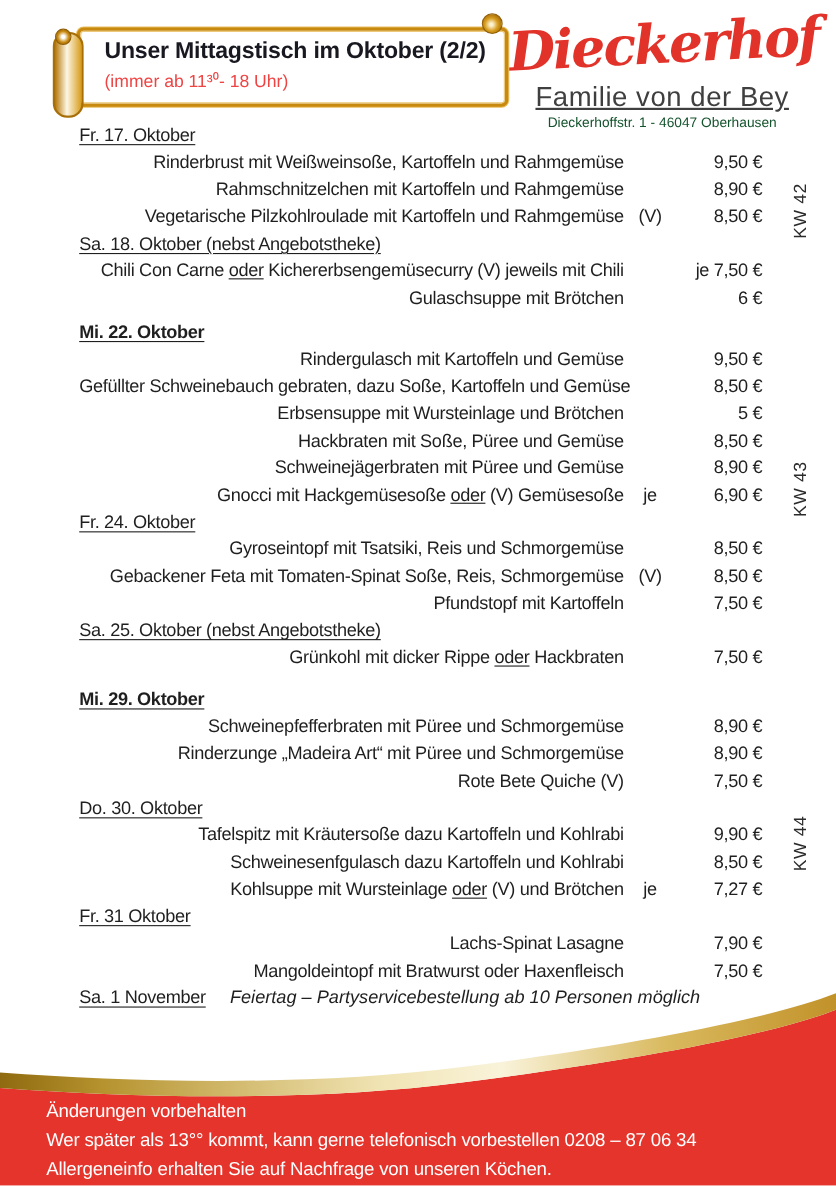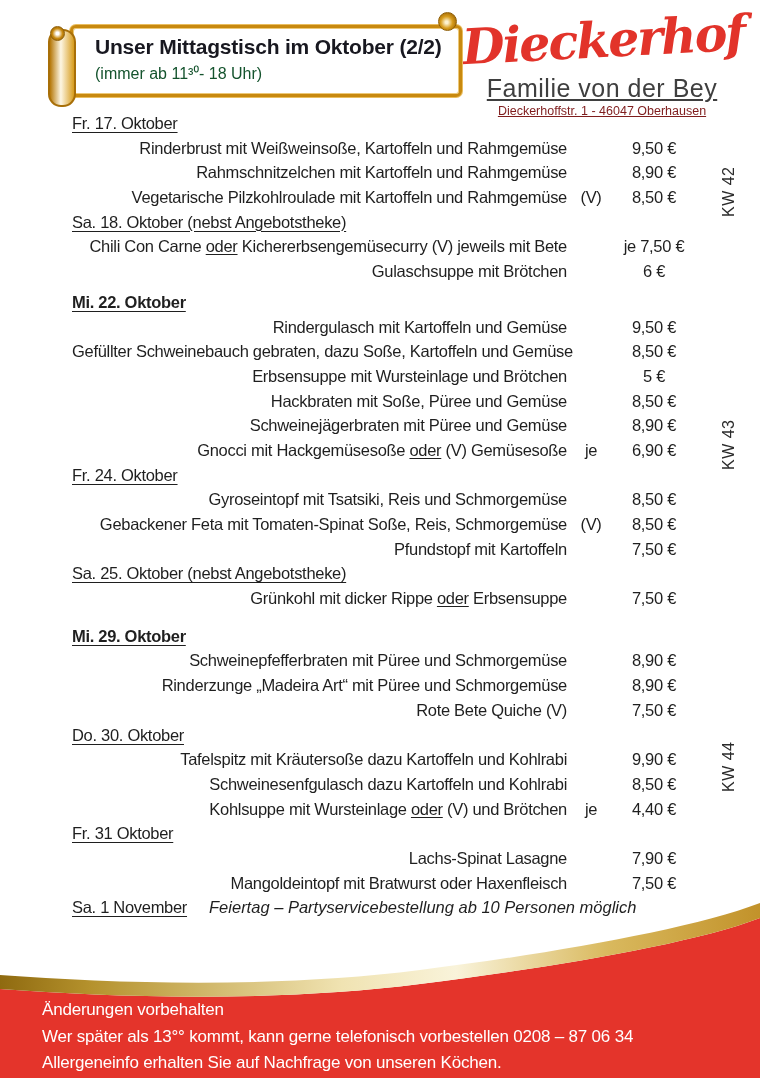--- a/index.html
+++ b/index.html
@@ -14,21 +14,21 @@
     position:absolute;left:70px;top:25px;width:386px;height:66px;
     background:#fff;border:3px solid #c8890f;border-radius:6px;
     box-shadow:inset 0 0 0 1px #ecc878, 0 0 0 1px #e9bd5f;
     z-index:2;
   }
   .scroll-box .title{
     margin:7px 0 0 22px;font-size:21px;font-weight:bold;color:#181820;
     letter-spacing:-0.2px;white-space:nowrap;
   }
   .scroll-box .subtitle{
-    margin:3px 0 0 22px;font-size:16px;color:#14532d;white-space:nowrap;
+    margin:3px 0 0 22px;font-size:16px;color:#ef4444;white-space:nowrap;
   }
   .roll{
     position:absolute;left:48px;top:29px;width:24px;height:74px;
     background:linear-gradient(90deg,#b57708 0%,#fdf6e3 45%,#d79c1d 100%);
     border:2px solid #a86f08;border-radius:13px;z-index:3;
   }
   .roll::before{
     content:'';position:absolute;top:-5px;left:0px;width:13px;height:13px;border-radius:50%;
     background:radial-gradient(circle at 50% 50%, #ffffff 15%, #c8890f 55%, #8f5e06 90%);
     border:1px solid #8f5e06;
@@ -42,34 +42,34 @@
   .logo{position:absolute;left:462px;top:8px;width:280px;text-align:center;z-index:1;}
   .logo .brand{
     font-family:"DejaVu Serif", serif;font-style:italic;font-weight:bold;
     font-size:49px;color:#e2332a;letter-spacing:-2px;line-height:64px;
     transform:rotate(-3deg);display:inline-block;white-space:nowrap;
   }
   .logo .family{
     font-size:25px;color:#3f3f3f;letter-spacing:0.5px;line-height:28px;margin-top:2px;white-space:nowrap;text-decoration:underline;
   }
   .logo .address{
-    font-size:12.5px;color:#7f1d1d;line-height:16px;margin-top:1px;white-space:nowrap;text-decoration:underline;
+    font-size:12.5px;color:#14532d;line-height:16px;margin-top:1px;white-space:nowrap;
   }
   
   #menu{position:absolute;left:72px;top:111px;width:621px;font-size:16.5px;letter-spacing:-0.3px;}
   .week{position:relative;}
   .week + .week{margin-top:6px;}
   .week:nth-child(3){margin-top:13px;}
   .row{display:flex;height:24.7px;line-height:24.7px;align-items:baseline;}
   .day-label{text-decoration:underline;text-underline-offset:3px;text-decoration-thickness:1px;white-space:nowrap;}
   .day-label.bold{font-weight:bold;}
   .name{flex:1 1 auto;min-width:0;white-space:nowrap;overflow:visible;text-align:right;}
   .name .u{text-decoration:underline;text-underline-offset:2px;}
   .marker{flex:0 0 48px;text-align:center;white-space:nowrap;}
-  .price{flex:0 0 78px;text-align:center;white-space:nowrap;}
+  .price{flex:0 0 78px;text-align:right;white-space:nowrap;}
   .note{font-style:italic;margin-left:22px;white-space:nowrap;letter-spacing:0;}
   .kw{
     position:absolute;right:-56px;top:50%;width:40px;text-align:center;
     transform:translateY(-50%) rotate(-90deg);transform-origin:center;
     font-size:16px;color:#2b2b2b;letter-spacing:0.5px;white-space:nowrap;
   }
   
   .footer-wave{position:absolute;left:0;top:900px;width:760px;height:178px;}
   .footer-text{position:absolute;left:42px;top:997px;z-index:5;color:#ffffff;font-size:17px;letter-spacing:-0.2px;}
   .footer-text div{line-height:26.5px;white-space:nowrap;}
@@ -107,21 +107,21 @@
       </div>
       <div class="row">
         <span class="name"><span>Vegetarische Pilzkohlroulade mit Kartoffeln und Rahmgemüse</span></span>
         <span class="marker">(V)</span>
         <span class="price">8,50 €</span>
       </div>
       <div class="row">
         <span class="day-label">Sa. 18. Oktober (nebst Angebotstheke)</span>
       </div>
       <div class="row">
-        <span class="name"><span>Chili Con Carne </span><span class="u">oder</span><span> Kichererbsengemüsecurry (V)  jeweils mit Bete</span></span>
+        <span class="name"><span>Chili Con Carne </span><span class="u">oder</span><span> Kichererbsengemüsecurry (V)  jeweils mit Chili</span></span>
         <span class="marker"></span>
         <span class="price">je 7,50 €</span>
       </div>
       <div class="row">
         <span class="name"><span>Gulaschsuppe mit Brötchen</span></span>
         <span class="marker"></span>
         <span class="price">6 €</span>
       </div>
       <div class="kw">KW 42</div>
     </div>
@@ -174,21 +174,21 @@
       </div>
       <div class="row">
         <span class="name"><span>Pfundstopf mit Kartoffeln</span></span>
         <span class="marker"></span>
         <span class="price">7,50 €</span>
       </div>
       <div class="row">
         <span class="day-label">Sa. 25. Oktober (nebst Angebotstheke)</span>
       </div>
       <div class="row">
-        <span class="name"><span>Grünkohl mit dicker Rippe </span><span class="u">oder</span><span> Erbsensuppe</span></span>
+        <span class="name"><span>Grünkohl mit dicker Rippe </span><span class="u">oder</span><span> Hackbraten</span></span>
         <span class="marker"></span>
         <span class="price">7,50 €</span>
       </div>
       <div class="kw">KW 43</div>
     </div>
     <div class="week">
       <div class="row">
         <span class="day-label bold">Mi. 29. Oktober</span>
       </div>
       <div class="row">
@@ -215,21 +215,21 @@
         <span class="price">9,90 €</span>
       </div>
       <div class="row">
         <span class="name"><span>Schweinesenfgulasch dazu Kartoffeln und Kohlrabi</span></span>
         <span class="marker"></span>
         <span class="price">8,50 €</span>
       </div>
       <div class="row">
         <span class="name"><span>Kohlsuppe mit Wursteinlage </span><span class="u">oder</span><span> (V) und Brötchen</span></span>
         <span class="marker">je</span>
-        <span class="price">4,40 €</span>
+        <span class="price">7,27 €</span>
       </div>
       <div class="row">
         <span class="day-label">Fr. 31 Oktober</span>
       </div>
       <div class="row">
         <span class="name"><span>Lachs-Spinat Lasagne</span></span>
         <span class="marker"></span>
         <span class="price">7,90 €</span>
       </div>
       <div class="row">

